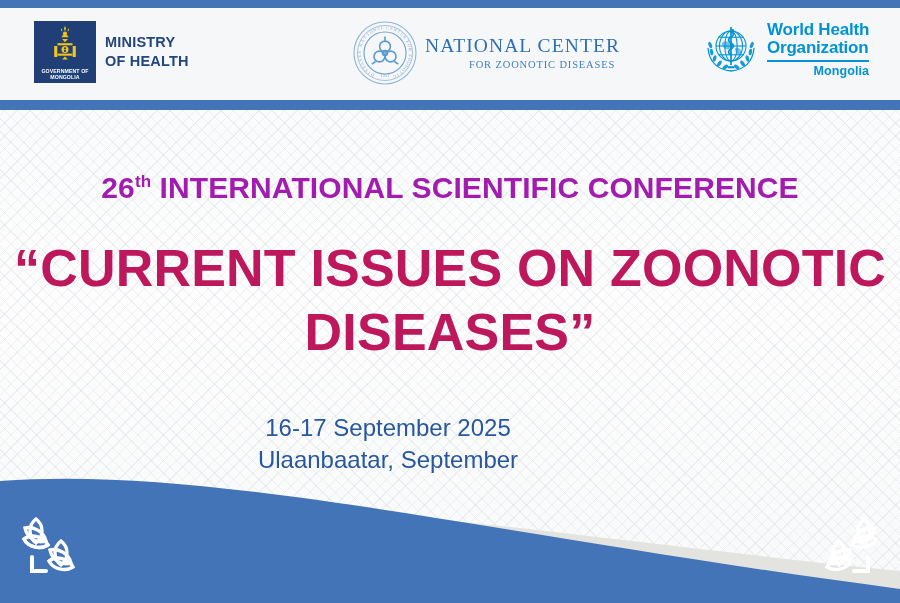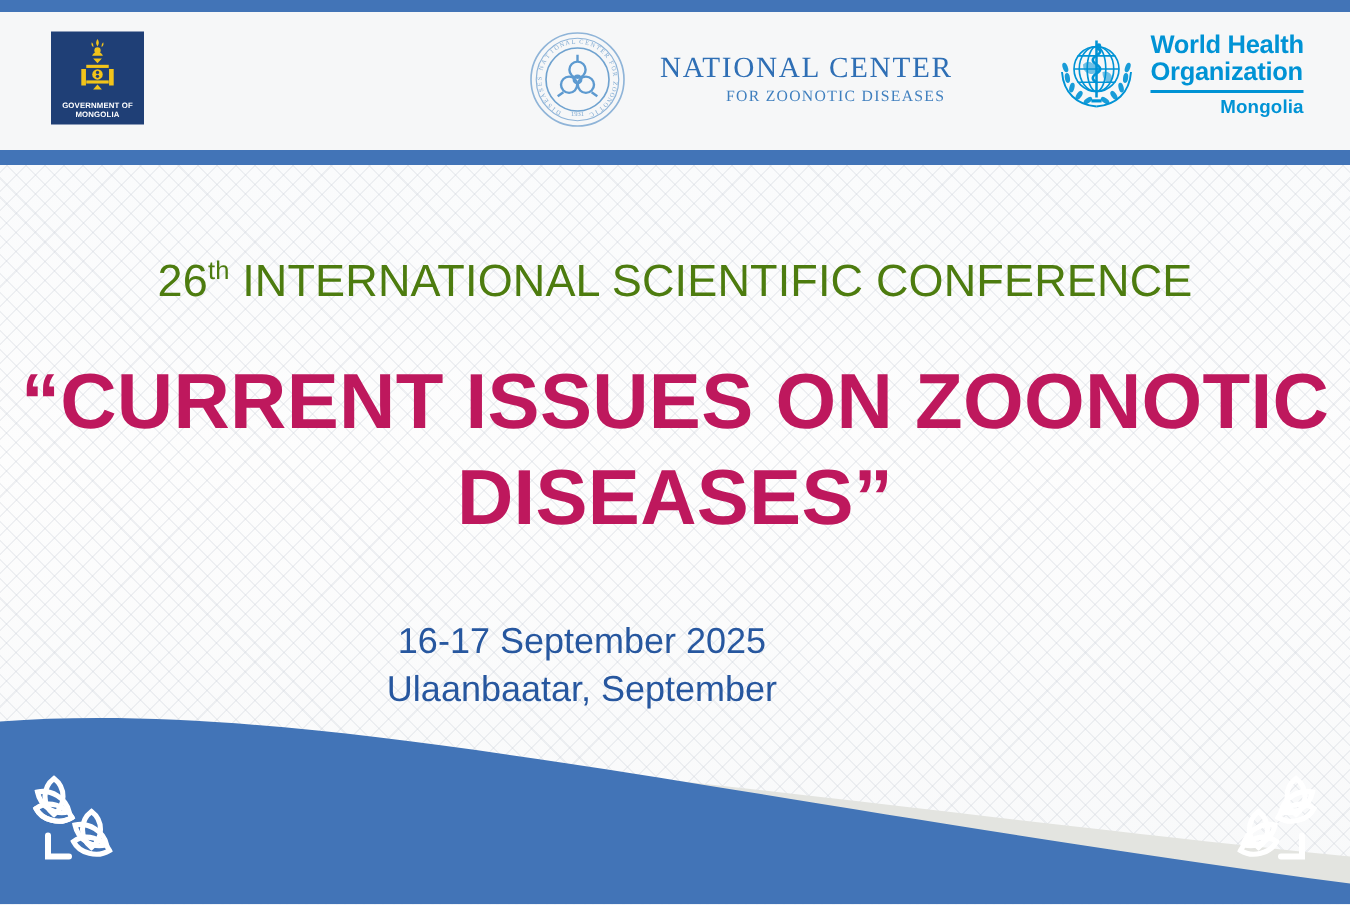--- a/index.html
+++ b/index.html
@@ -100,21 +100,21 @@
     line-height: 1.32;
     letter-spacing: .2px;
     white-space: pre-line;
   }
 
   .logo-nczd {
     position: absolute;
     left: 352px; top: 20px;
     display: flex;
     align-items: center;
-    gap: 22px;
+    gap: 7px;
   }
   .nczd-text {
     display: flex;
     flex-direction: column;
     line-height: 1.05;
   }
   .nczd-line1 {
     font-family: "Liberation Serif", serif;
     color: #2f6fb5;
     font-size: 19.5px;
@@ -160,23 +160,23 @@
   }
 
   
   .title-block {
     position: absolute;
     left: 0; top: 170px;
     width: 900px;
     text-align: center;
   }
   .title-line1 {
-    color: #4d7c0f;
+    color: #a21caf;
     font-size: 30px;
-    font-weight: normal;
+    font-weight: bold;
     letter-spacing: .1px;
     line-height: 1.18;
   }
   .title-line1 .ord {
     font-size: 17px;
     vertical-align: super;
     line-height: 0;
   }
   .title-main {
     margin-top: 32px;
@@ -243,20 +243,22 @@
         <circle cx="17" cy="25.6" r="3.5" fill="#f2c41a"></circle>
         <circle cx="17" cy="24.3" r="1.1" fill="#1f3f76"></circle>
         <circle cx="17" cy="26.9" r="1.1" fill="#1f3f76"></circle>
         <rect x="9.5" y="29.6" width="15" height="2.1" fill="#f2c41a"></rect>
 
         <path d="M14.1 35.6 L19.9 35.6 L17 32.4 Z" fill="#f2c41a"></path>
       </svg>
       <span class="gov-txt">GOVERNMENT OF</span>
       <span class="mn-txt">MONGOLIA</span>
     </div>
+    <div class="moh-name">MINISTRY
+OF HEALTH</div>
   </div>
 
   <div class="logo-nczd">
     <svg width="66" height="66" viewBox="0 0 66 66" aria-hidden="true">
       <circle cx="33" cy="33" r="31" fill="none" stroke="#8fb4d8" stroke-width="1.1"></circle>
       <circle cx="33" cy="33" r="27.5" fill="none" stroke="#8fb4d8" stroke-width="0.8"></circle>
       <circle cx="33" cy="33" r="21" fill="none" stroke="#6fa2cf" stroke-width="1.1"></circle>
       <g fill="#7fa9d1" font-family="Liberation Serif, serif" font-size="4.2" letter-spacing="0.2">
         <text transform="translate(33,33) rotate(-72) translate(0,-24)" text-anchor="middle">N</text>
         <text transform="translate(33,33) rotate(-62) translate(0,-24)" text-anchor="middle">A</text>

